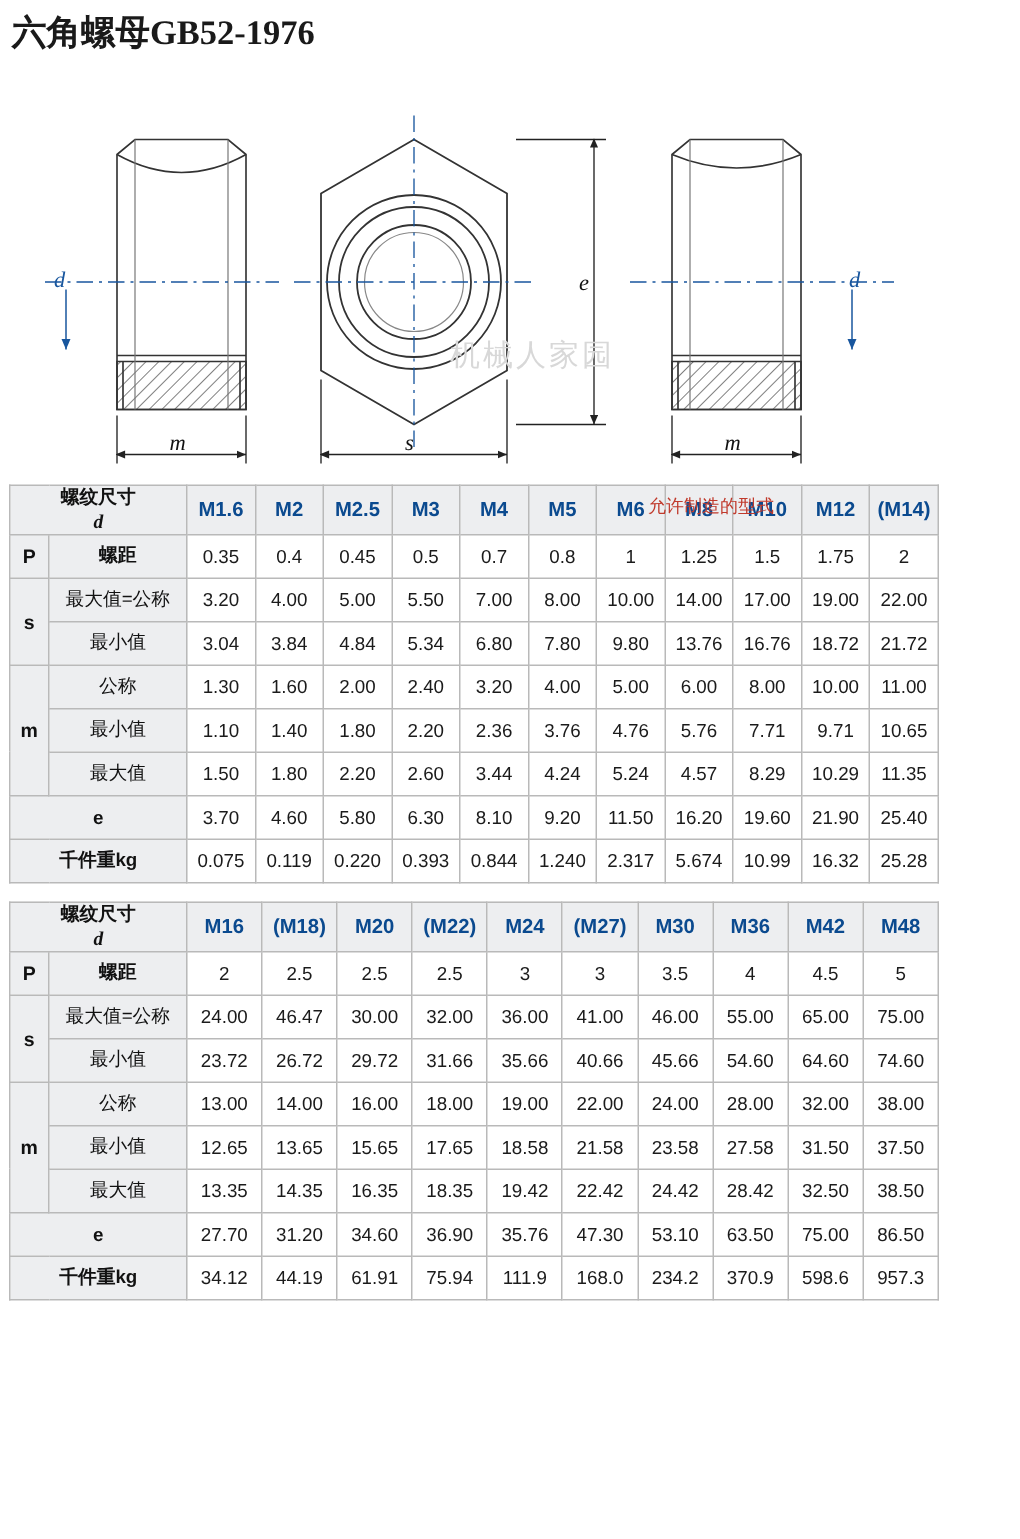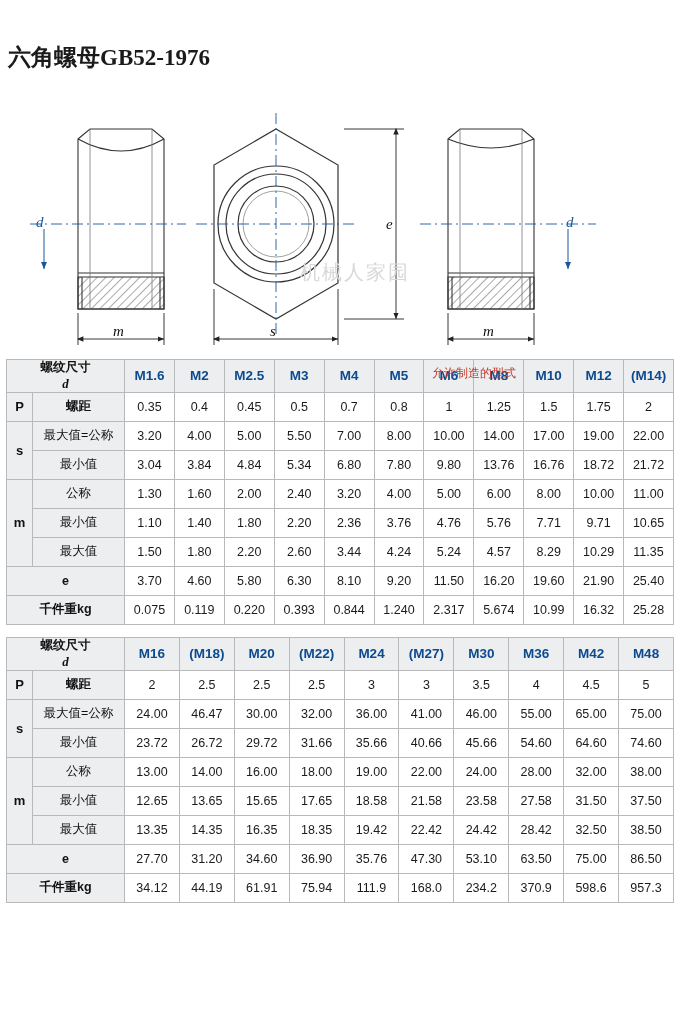--- a/index.html
+++ b/index.html
@@ -16,21 +16,20 @@
     overflow: hidden;
   }
   .page-title {
     font-family: "Liberation Serif", serif;
     font-size: 23px;
     font-weight: bold;
     color: #1a1a1a;
     padding: 6px 0 0 8px;
     letter-spacing: 0px;
     white-space: nowrap;
-    margin-top: 36px;
   }
 
   
   .drawing {
     position: relative;
     height: 272px;
     margin: 4px 0 0 0;
   }
   .drawing svg { display: block; }
   .allow-note {
@@ -52,21 +51,21 @@
     letter-spacing: 2px;
     pointer-events: none;
     text-align: right;
   }
 
   
   table.spec {
     border-collapse: collapse;
     table-layout: fixed;
     margin: 0 6px;
-    width: 668px;
+    width: 620px;
     background: #fff;
   }
   table.spec td, table.spec th {
     border: 1px solid #b9b9b9;
     text-align: center;
     vertical-align: middle;
     font-size: 12.5px;
     color: #1b1b1b;
     height: 28px;
     padding: 0 1px;

